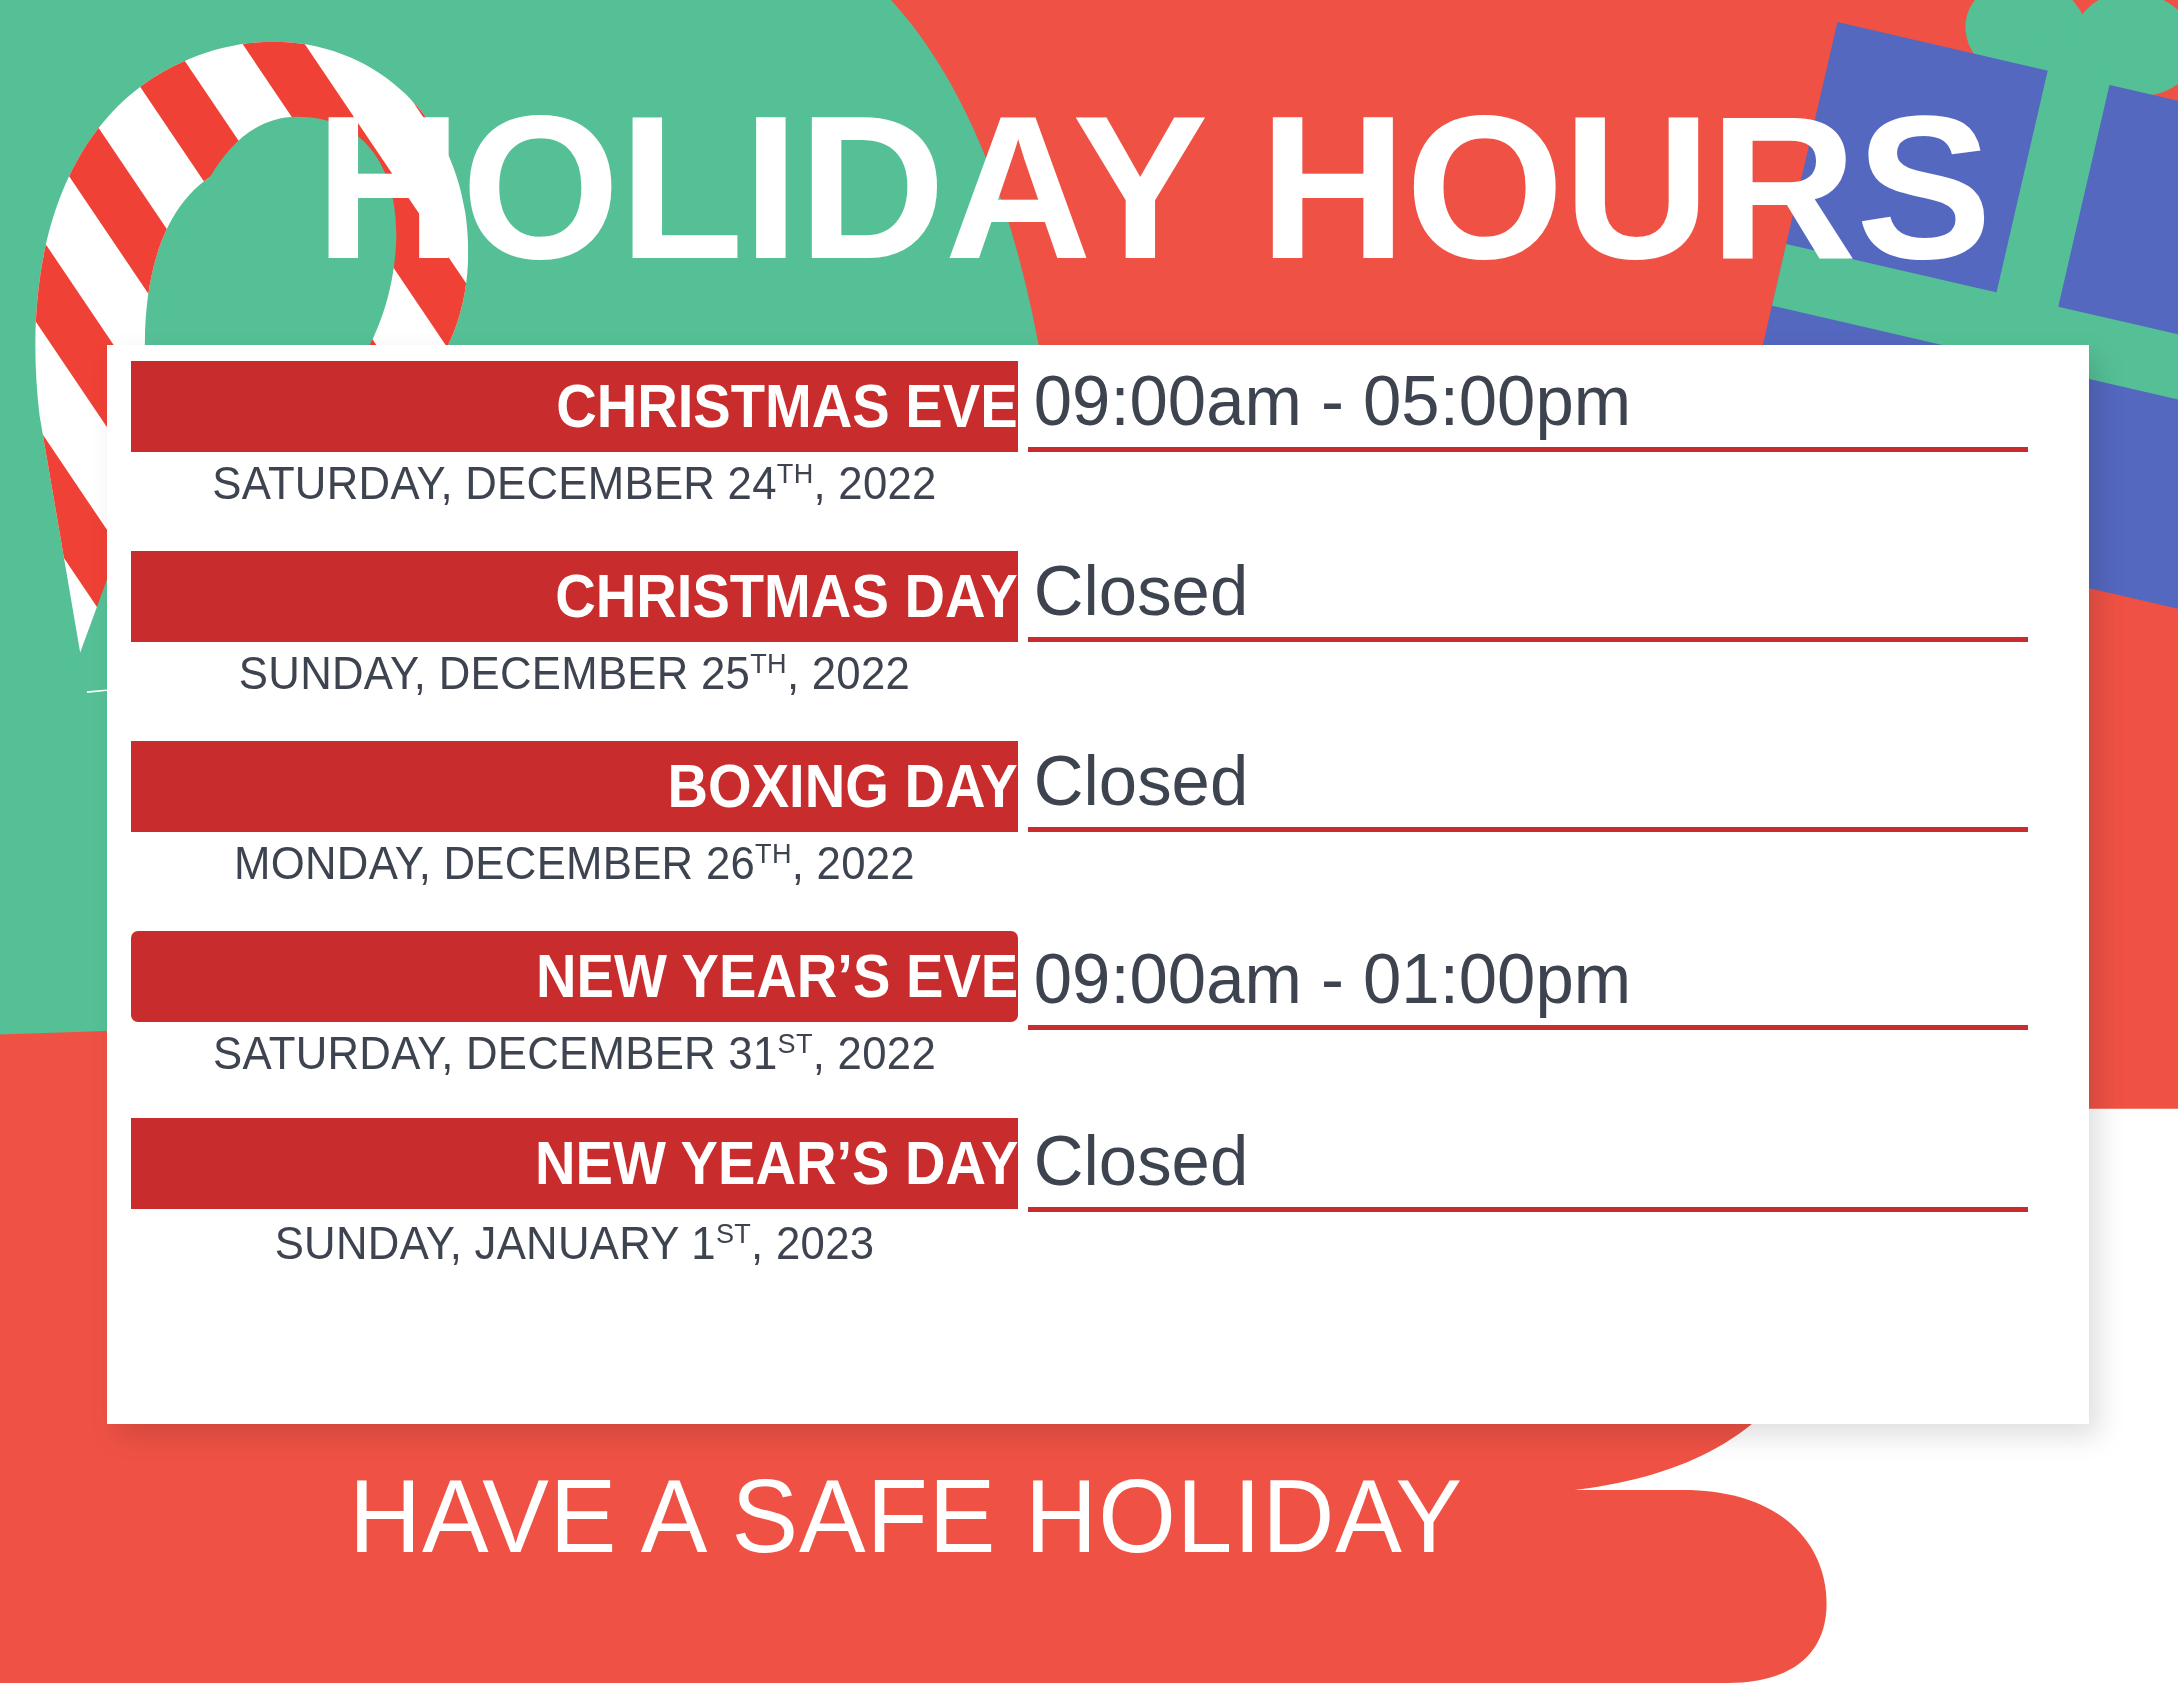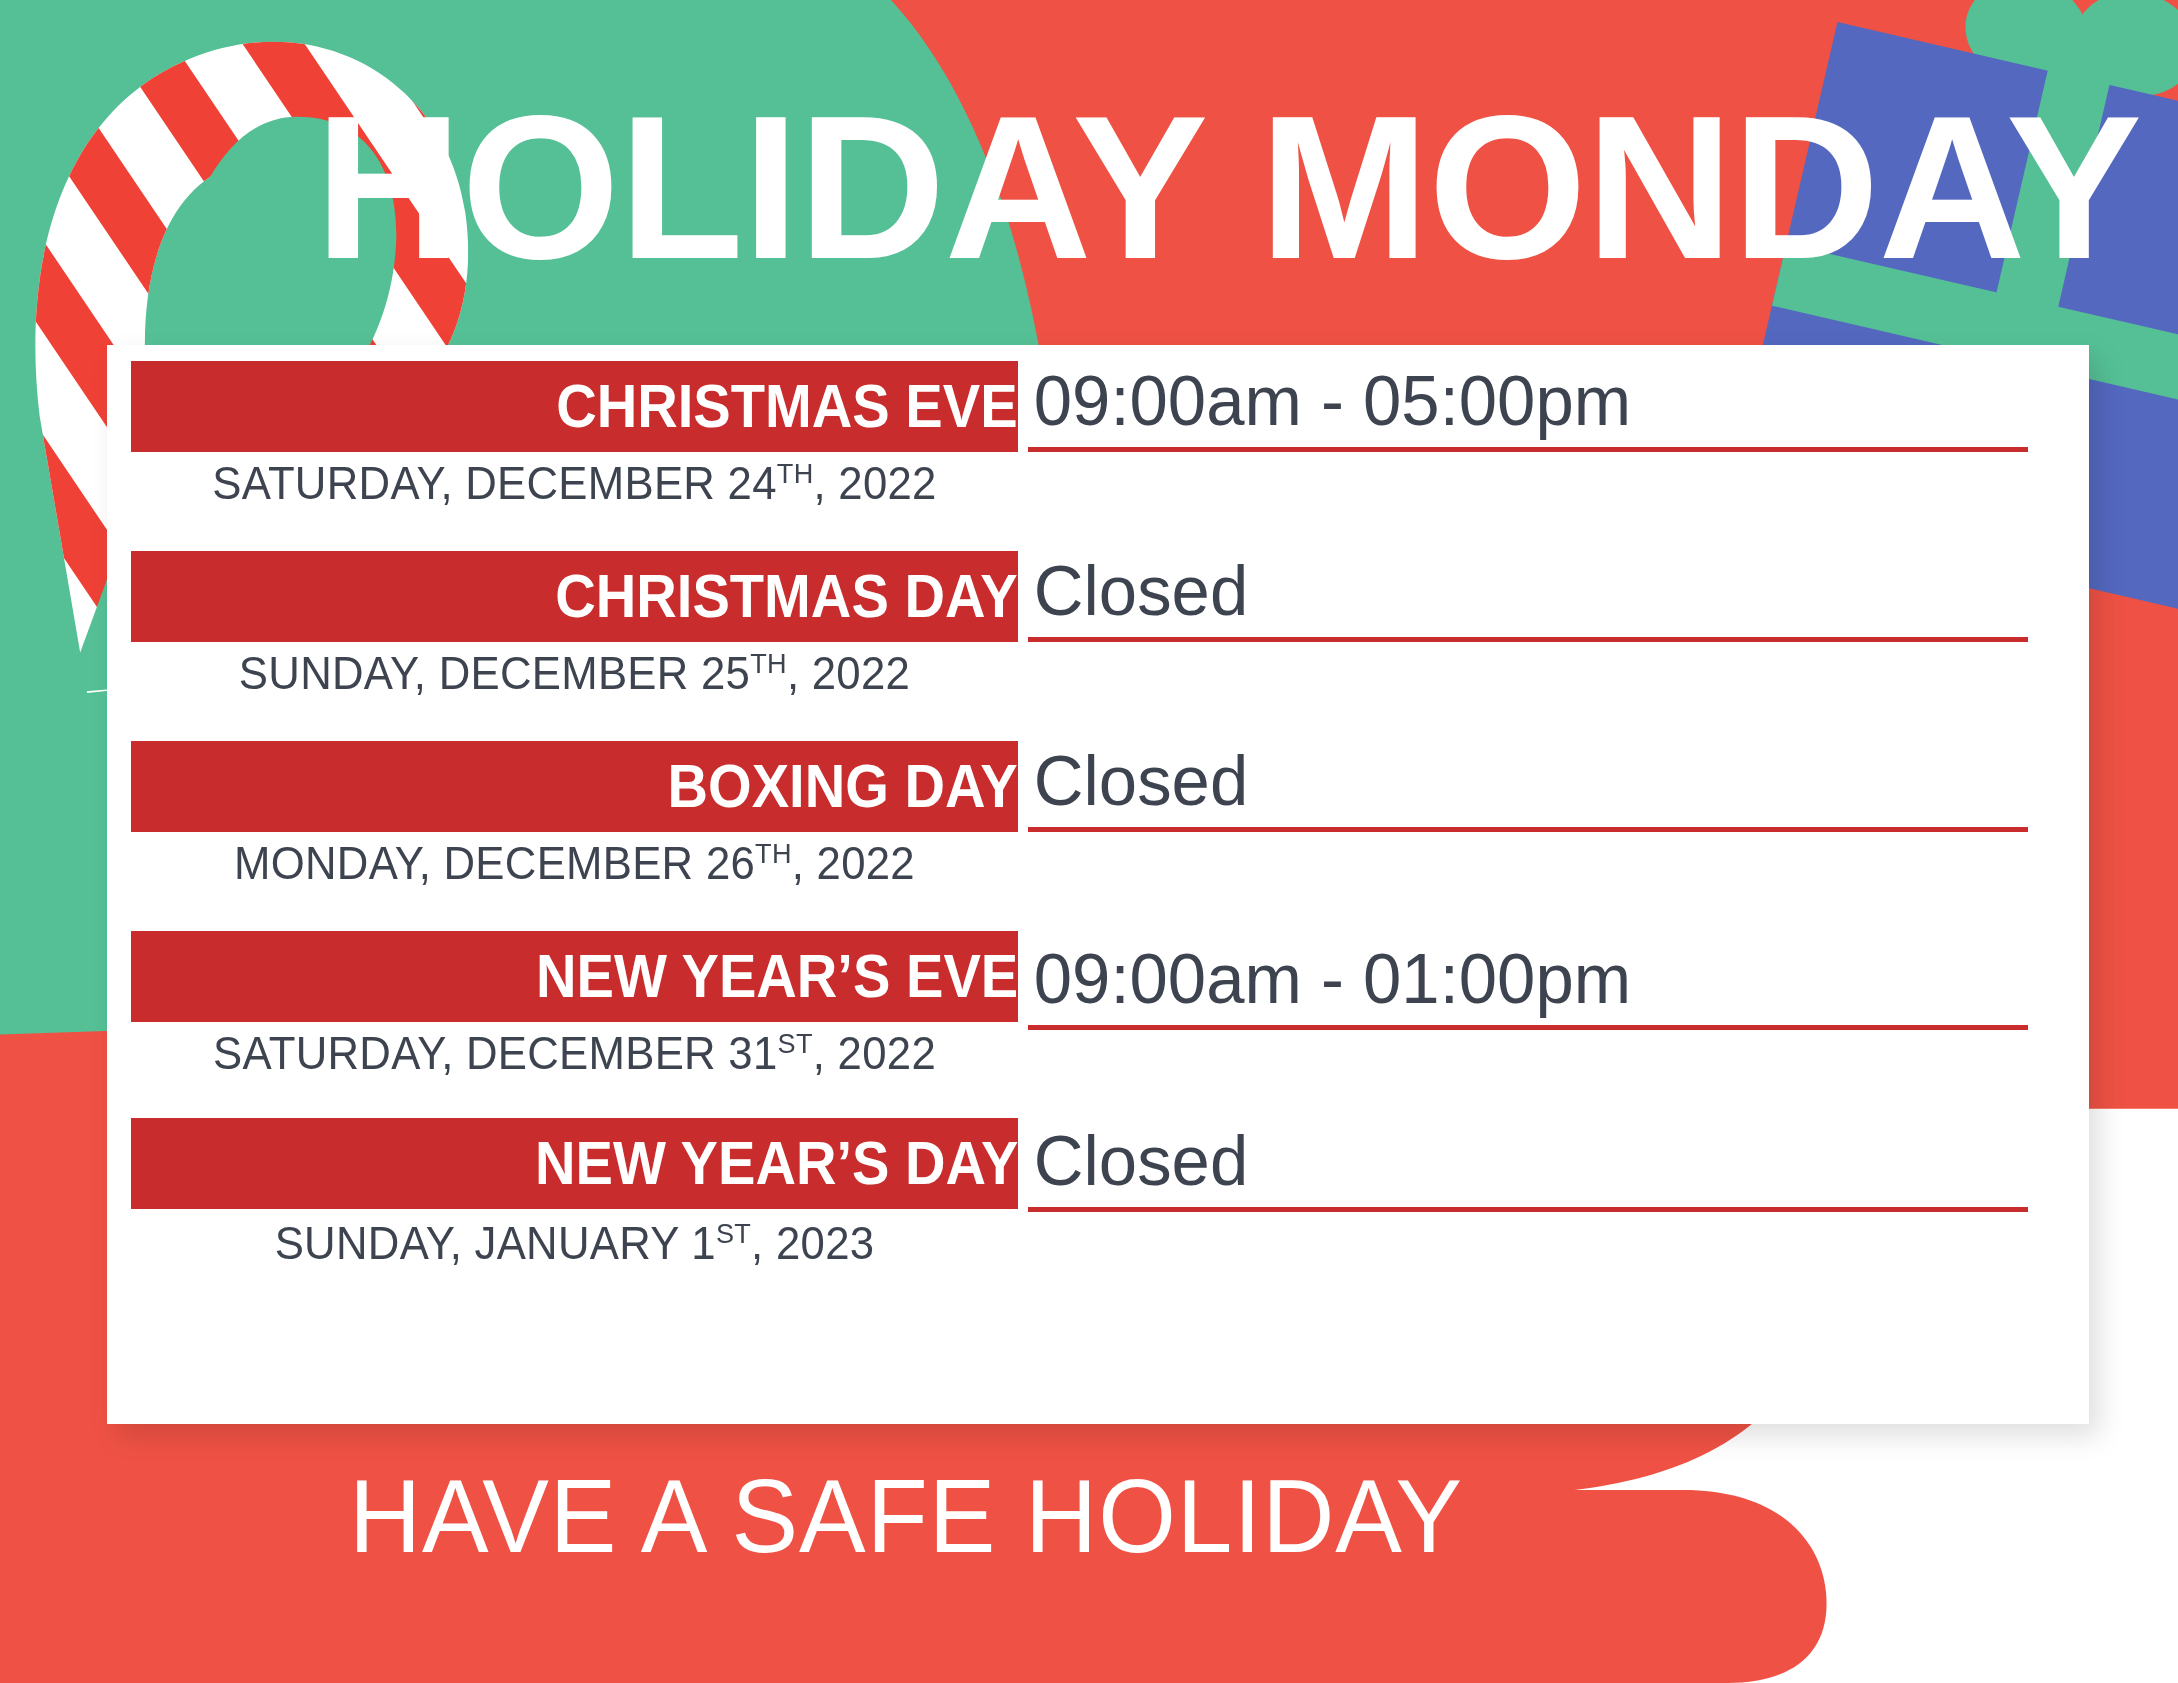--- a/index.html
+++ b/index.html
@@ -242,21 +242,21 @@
       </g>
 
       <rect x="-250" y="-176" width="500" height="500" fill="#5468c0"></rect>
 
       <rect x="-32" y="-192" width="64" height="520" fill="#55c096"></rect>
 
       <rect x="-250" y="54" width="500" height="64" fill="#55c096"></rect>
     </g>
   </svg>
 
-  <div class="poster-title">HOLIDAY MONDAY</div>
+  <div class="poster-title">HOLIDAY HOURS</div>
 
   <div class="card">
     <div class="rows">
 
       <div class="row" style="top:0px;">
         <div class="day-band" style="top:16px;">
           <span class="day-name">CHRISTMAS EVE</span>
         </div>
         <div class="hours-cell" style="top:16px;">
           <span class="hours-text">09:00am - 05:00pm</span>
@@ -284,21 +284,21 @@
         </div>
         <div class="hours-cell" style="top:16px;">
           <span class="hours-text">Closed</span>
         </div>
         <div class="day-date" style="top:113px;">
           <span>MONDAY, DECEMBER 26</span><sup>TH</sup><span>, 2022</span>
         </div>
       </div>
 
       <div class="row" style="top:570px;">
-        <div class="day-band" style="top:16px;">
+        <div class="day-band" style="top:16px;border-radius:7px;">
           <span class="day-name">NEW YEAR’S EVE</span>
         </div>
         <div class="hours-cell" style="top:24px;">
           <span class="hours-text">09:00am - 01:00pm</span>
         </div>
         <div class="day-date" style="top:113px;">
           <span>SATURDAY, DECEMBER 31</span><sup>ST</sup><span>, 2022</span>
         </div>
       </div>
 

